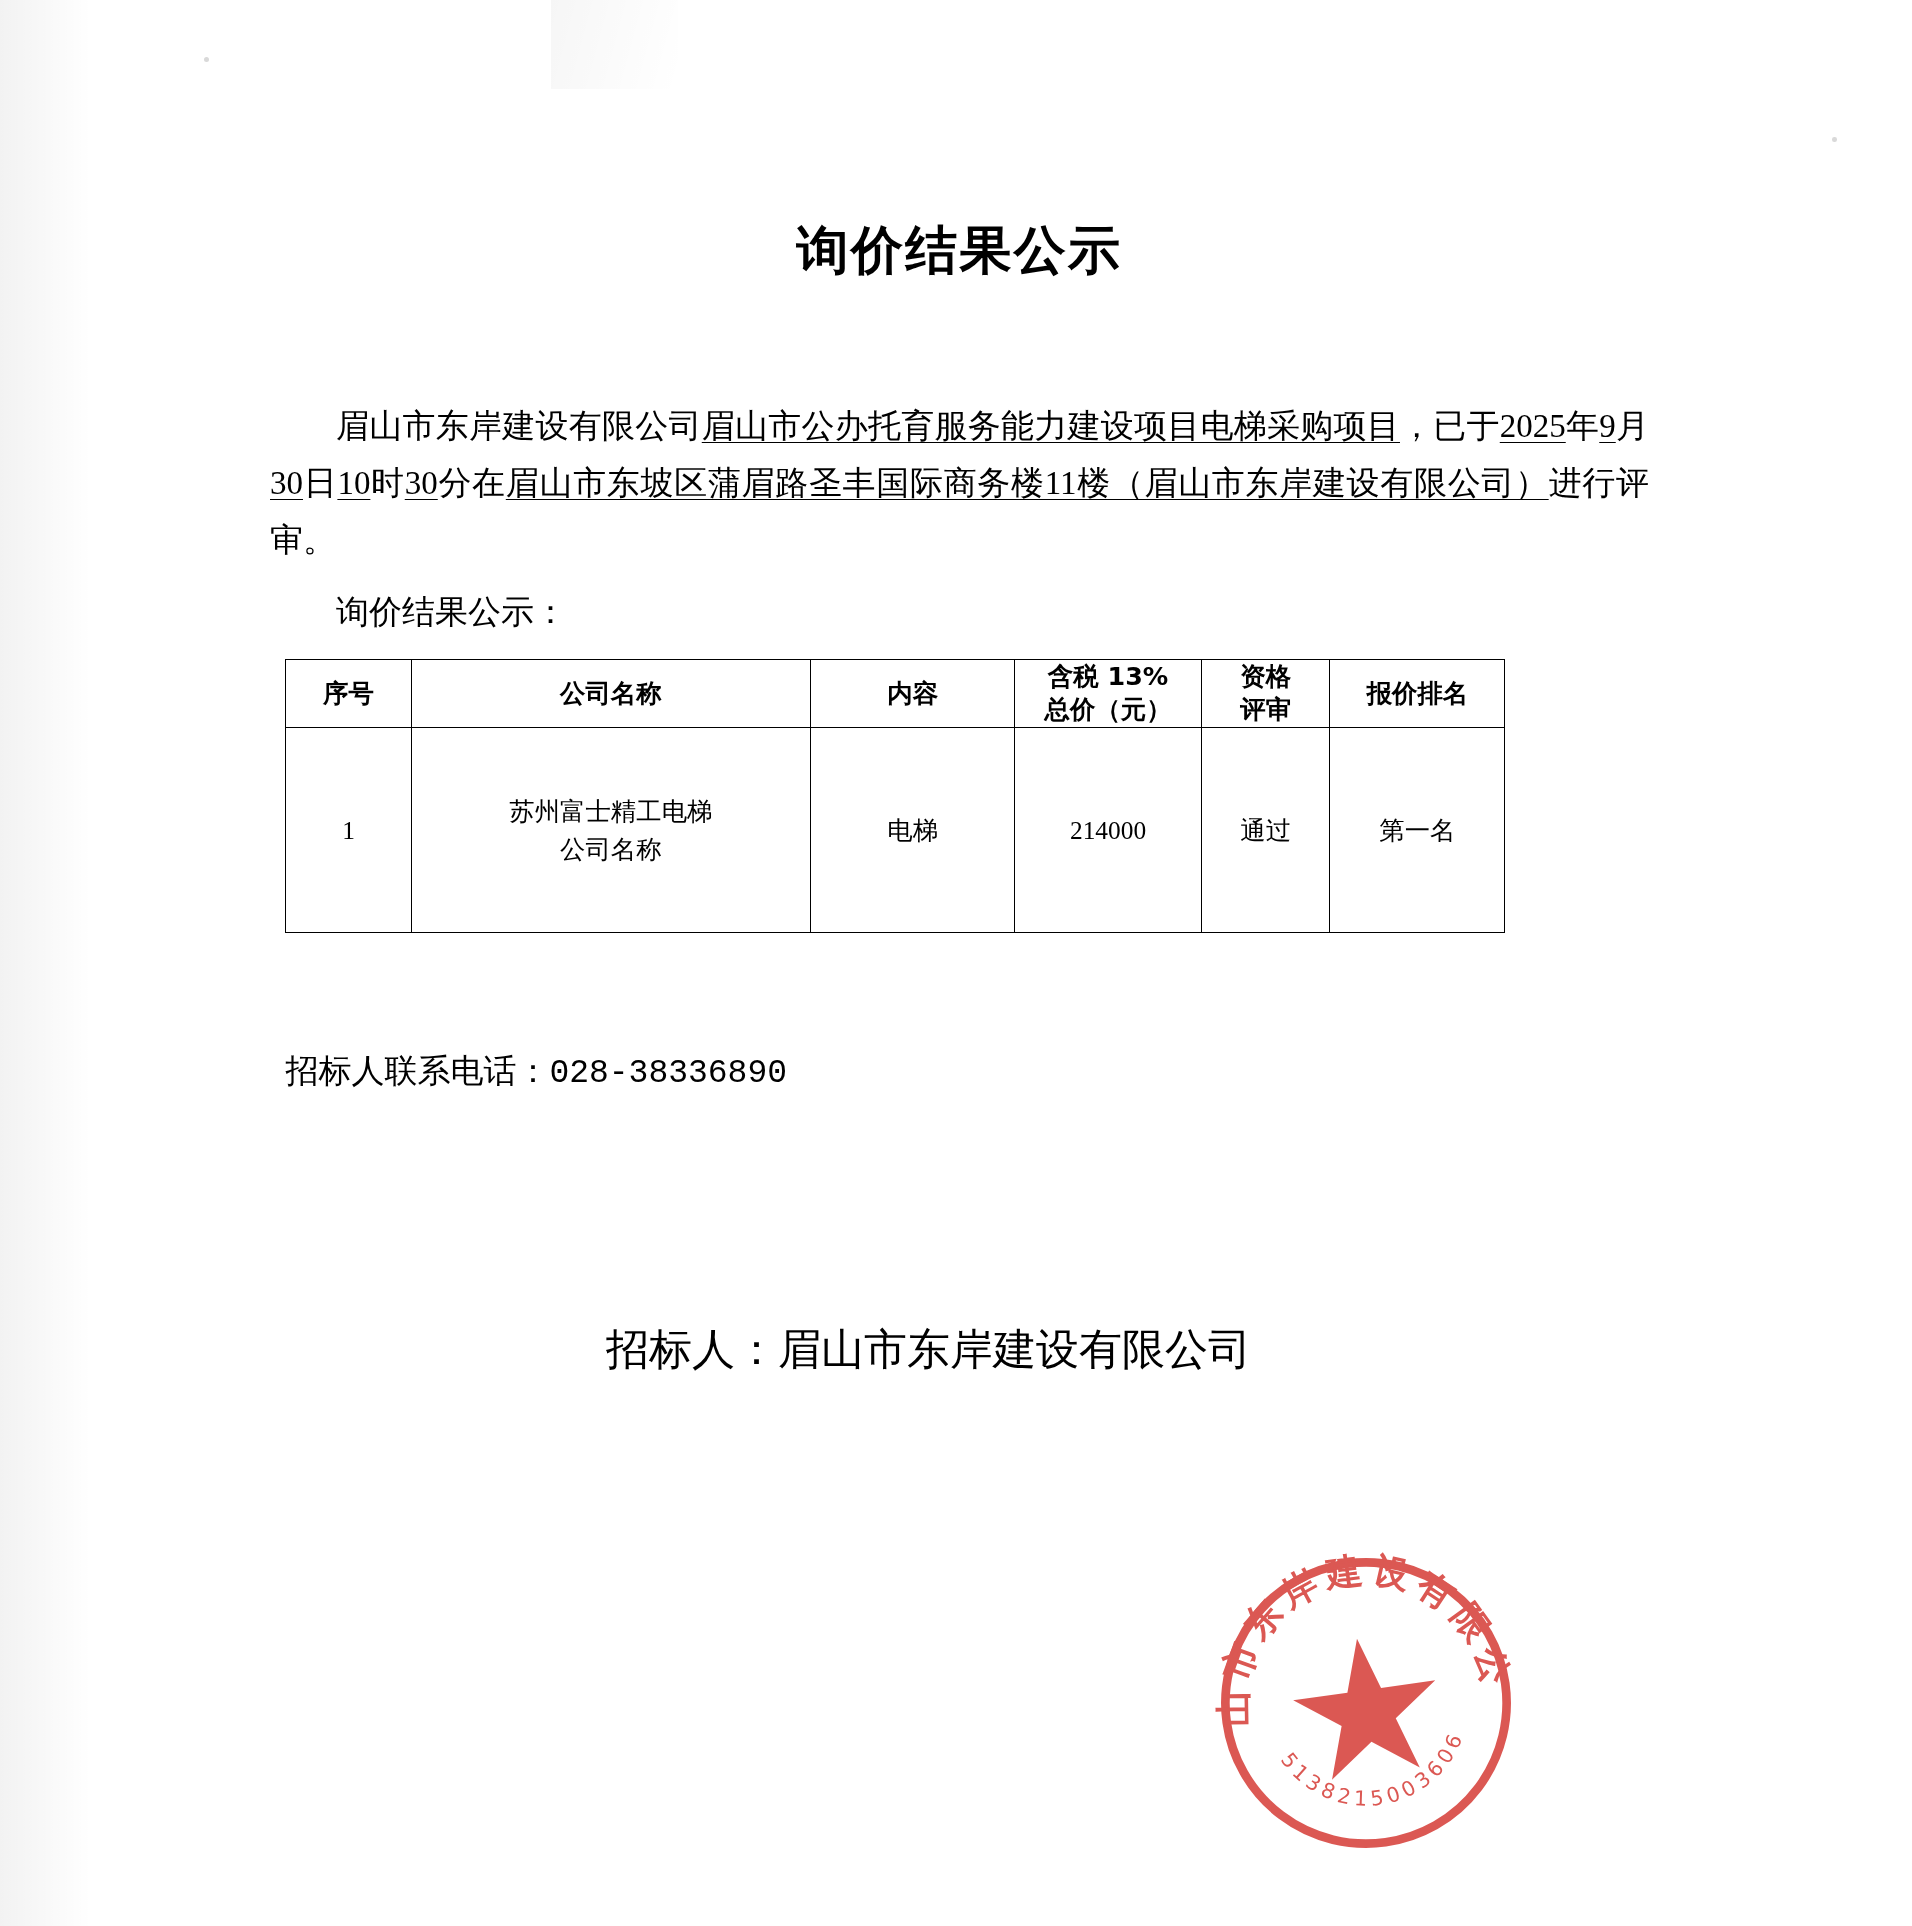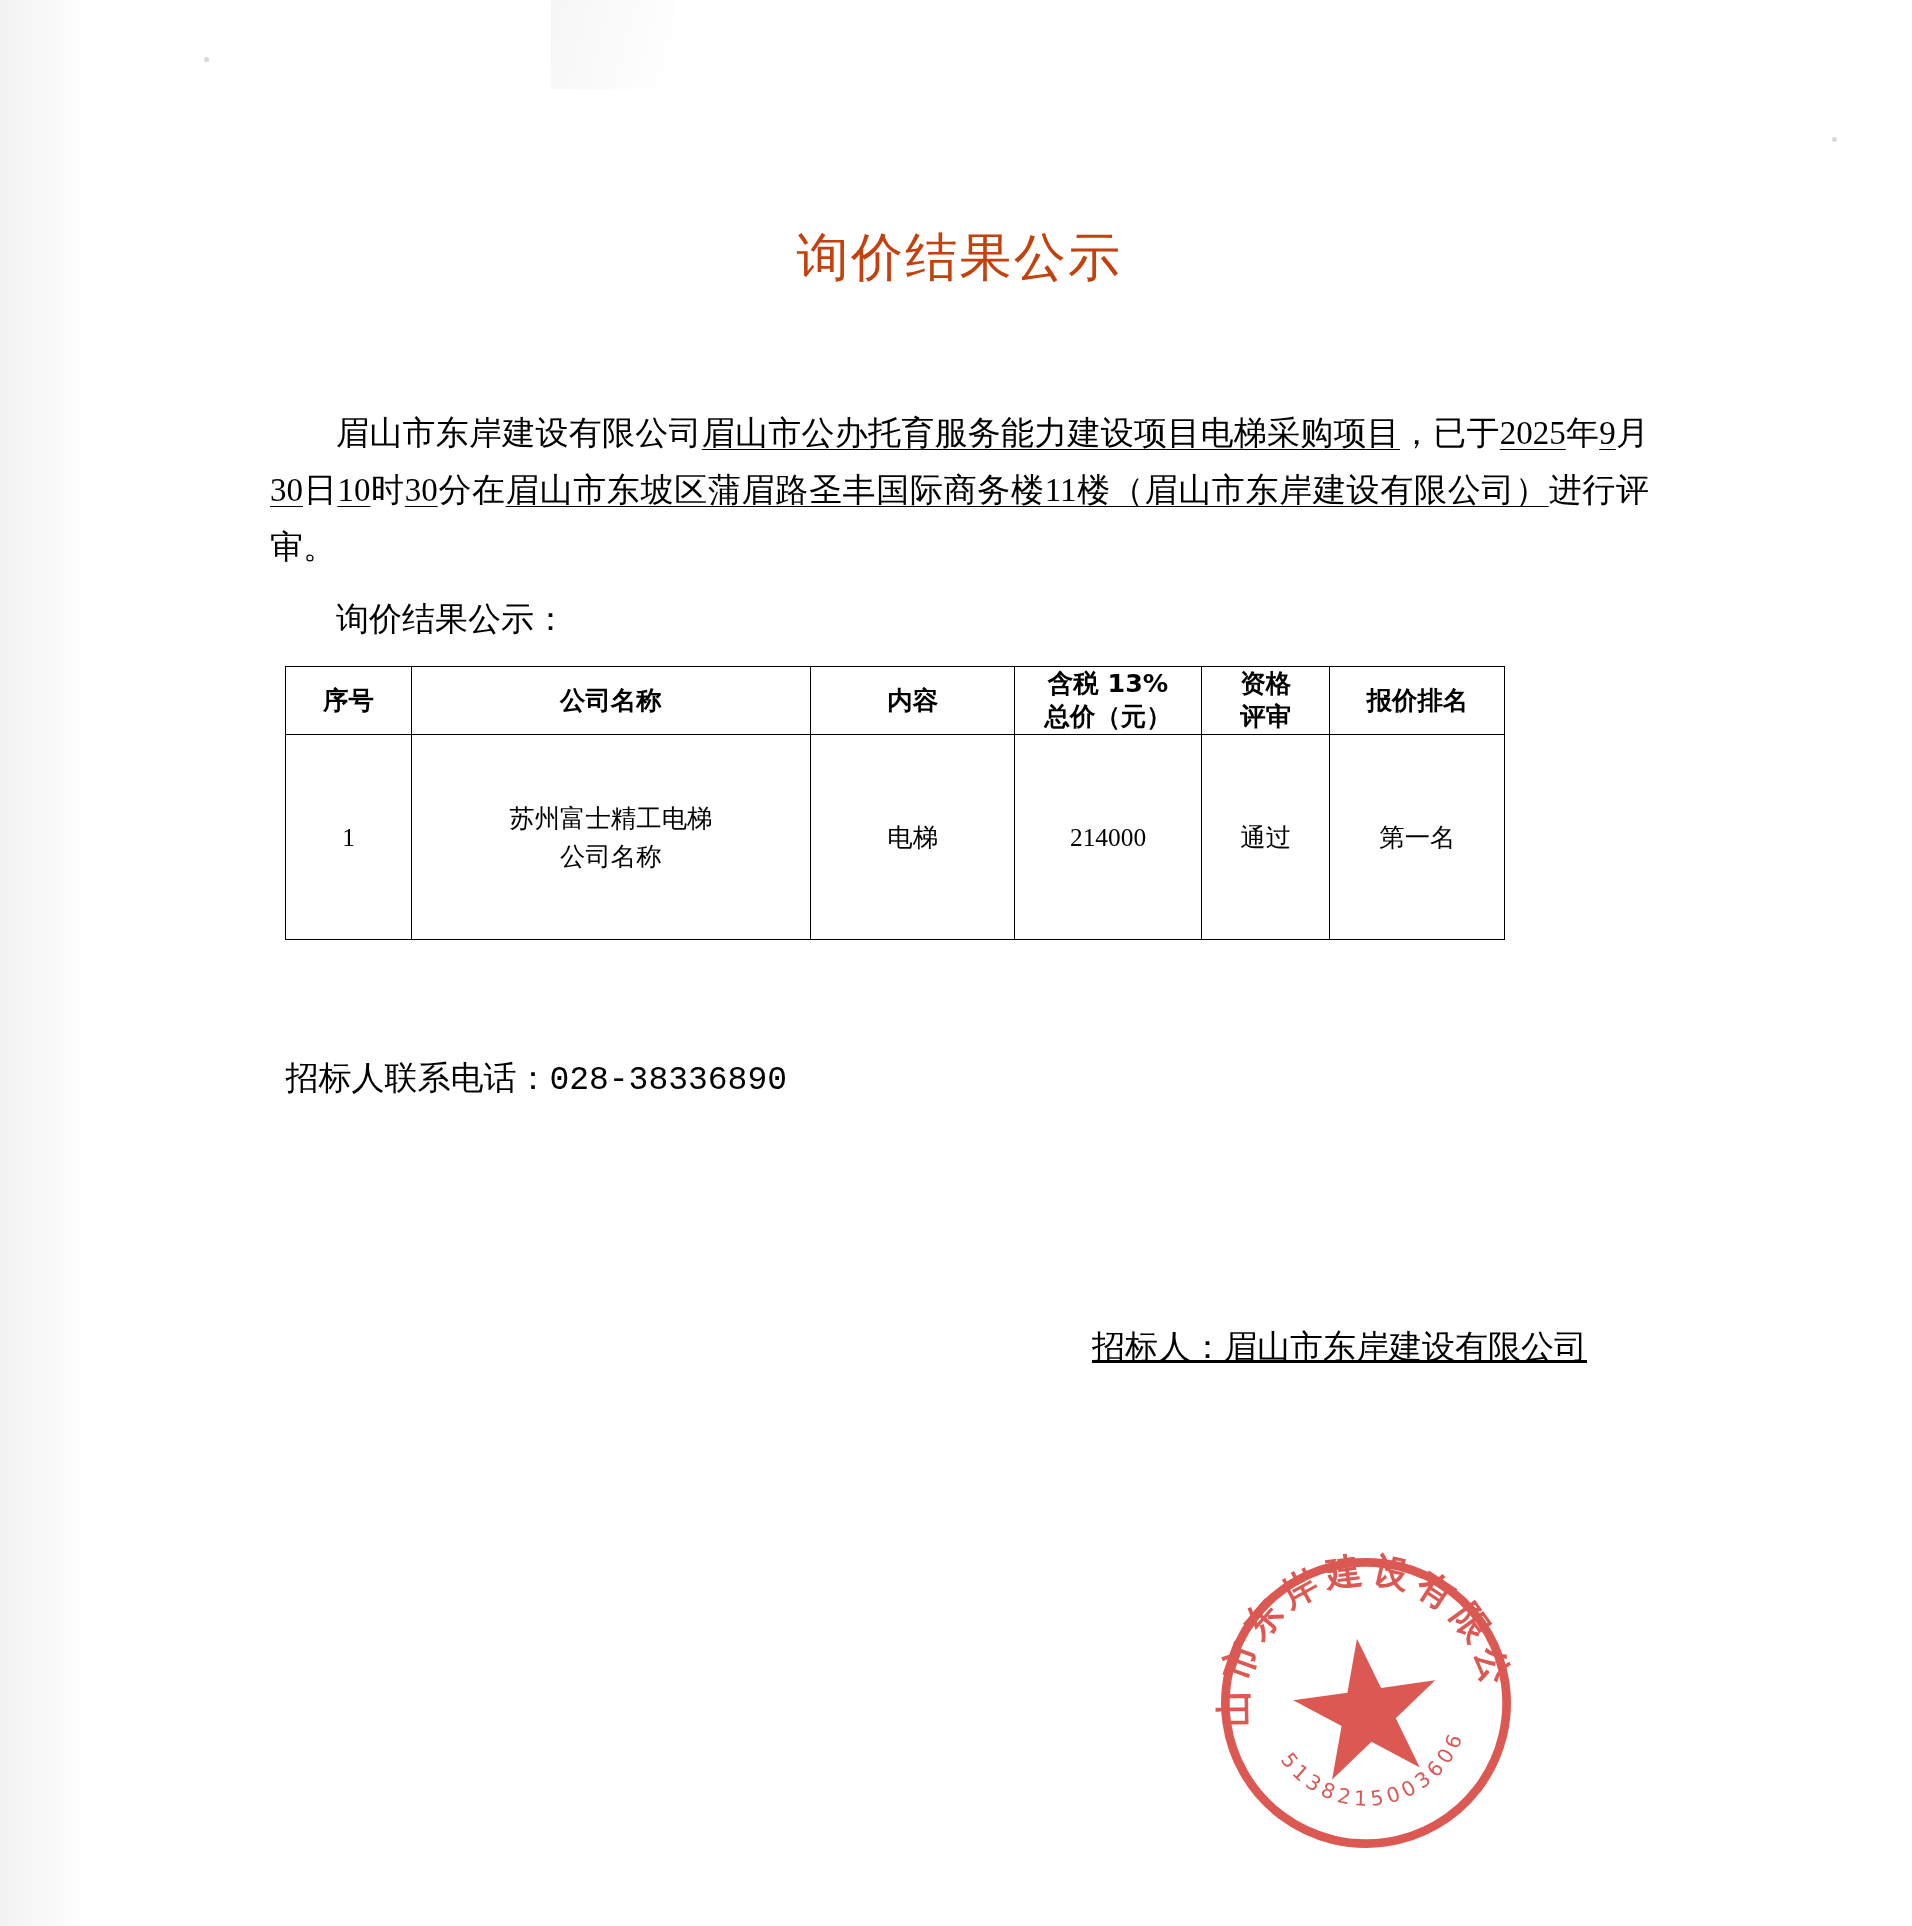--- a/index.html
+++ b/index.html
@@ -30,25 +30,25 @@
   }
   .doc-body {
     position: absolute;
     left: 270px;
     top: 216px;
     width: 1379px;
   }
   .doc-title {
     text-align: center;
     font-family: "DejaVu Sans", "Liberation Sans", sans-serif;
-    font-weight: normal;
+    font-weight: bold;
     font-size: 52px;
     letter-spacing: 2.3px;
-    margin: 7px 0 112px 0;
-    color: #c2410c;
+    margin: 0 0 112px 0;
+    color: #000000;
   }
   .para {
     font-size: 33px;
     line-height: 1.72;
     text-indent: 66px;
     margin: 0 0 17px 0;
     text-align: justify;
   }
   .u {
     text-decoration: underline;
@@ -93,25 +93,24 @@
   .col-5 { width: 119px; }
   .col-6 { width: 162px; }
   .contact {
     font-size: 33px;
     margin: 116px 0 0 15.4px;
     text-indent: 0;
     font-family: Liberation Mono, monospace;
   }
   .signoff {
     margin-top: 216px;
-    text-align: right;
-    font-size: 33px;
+    text-align: center;
+    font-size: 43px;
     line-height: 1.85;
     padding-right: 62px;
-    text-decoration: underline;
   }
   .signoff div { white-space: nowrap; }
 
   
   .seal {
     position: absolute;
     left: 1208px;
     top: 1545px;
     width: 316px;
     height: 316px;

